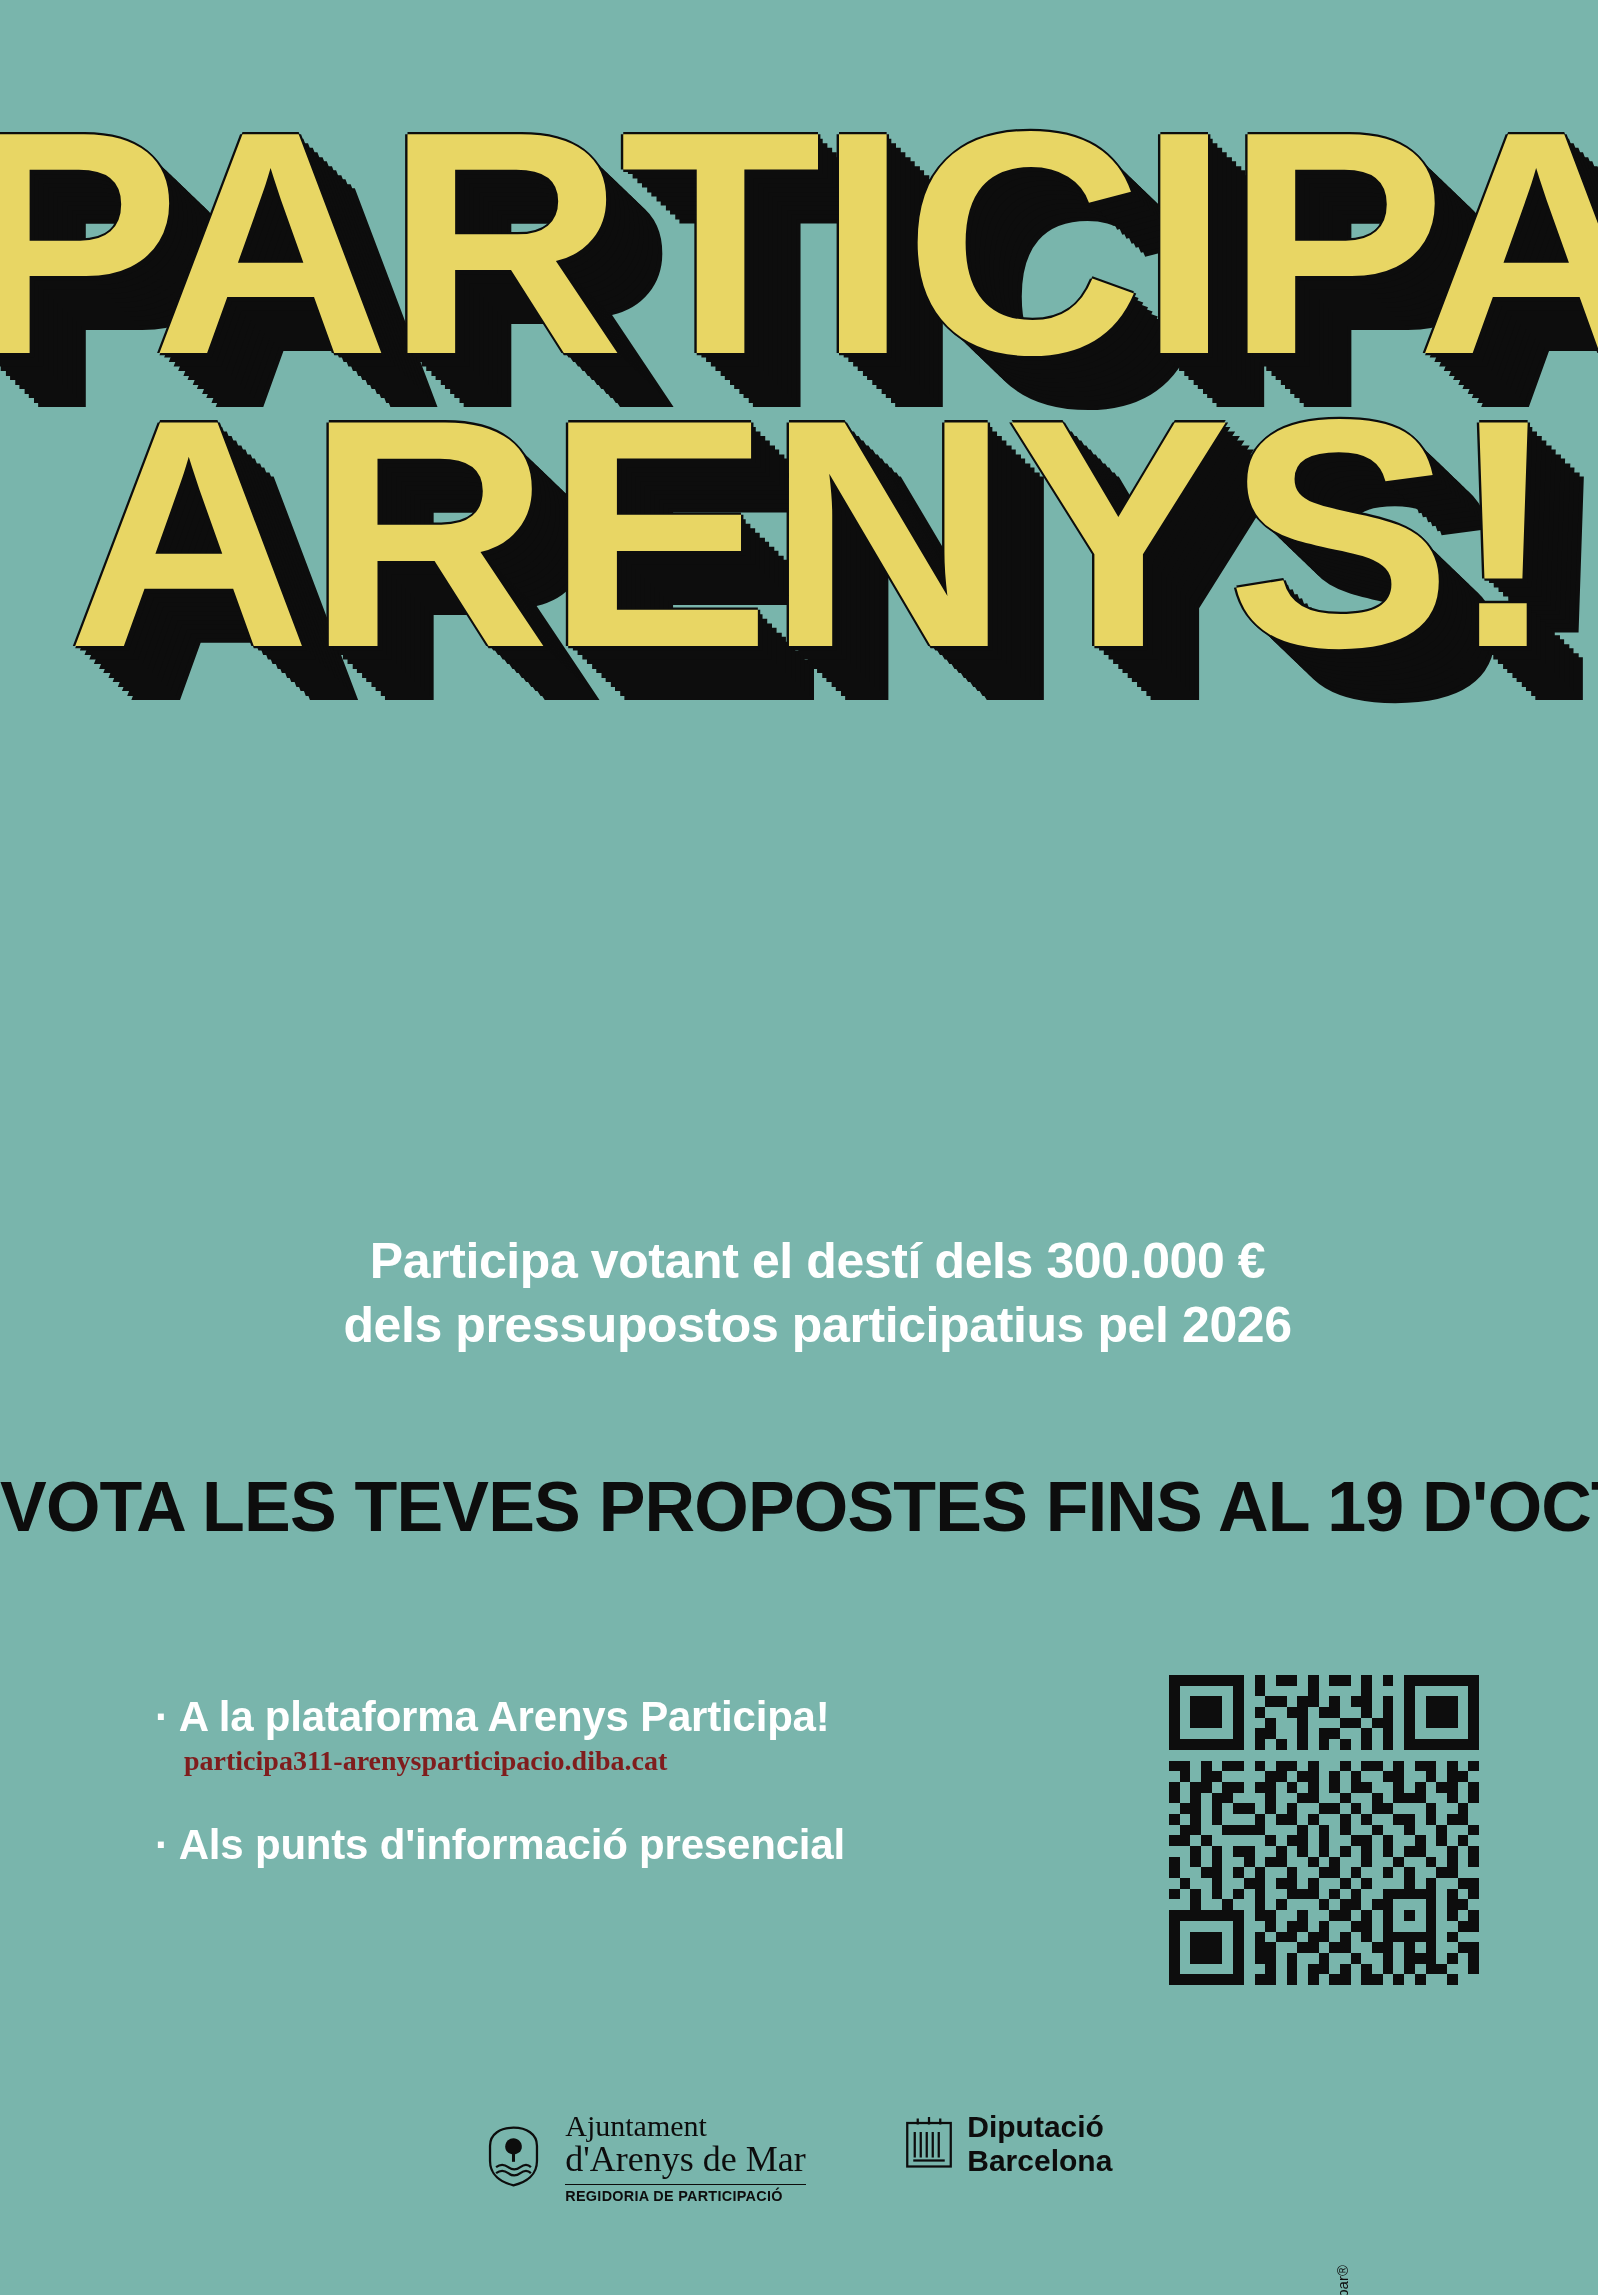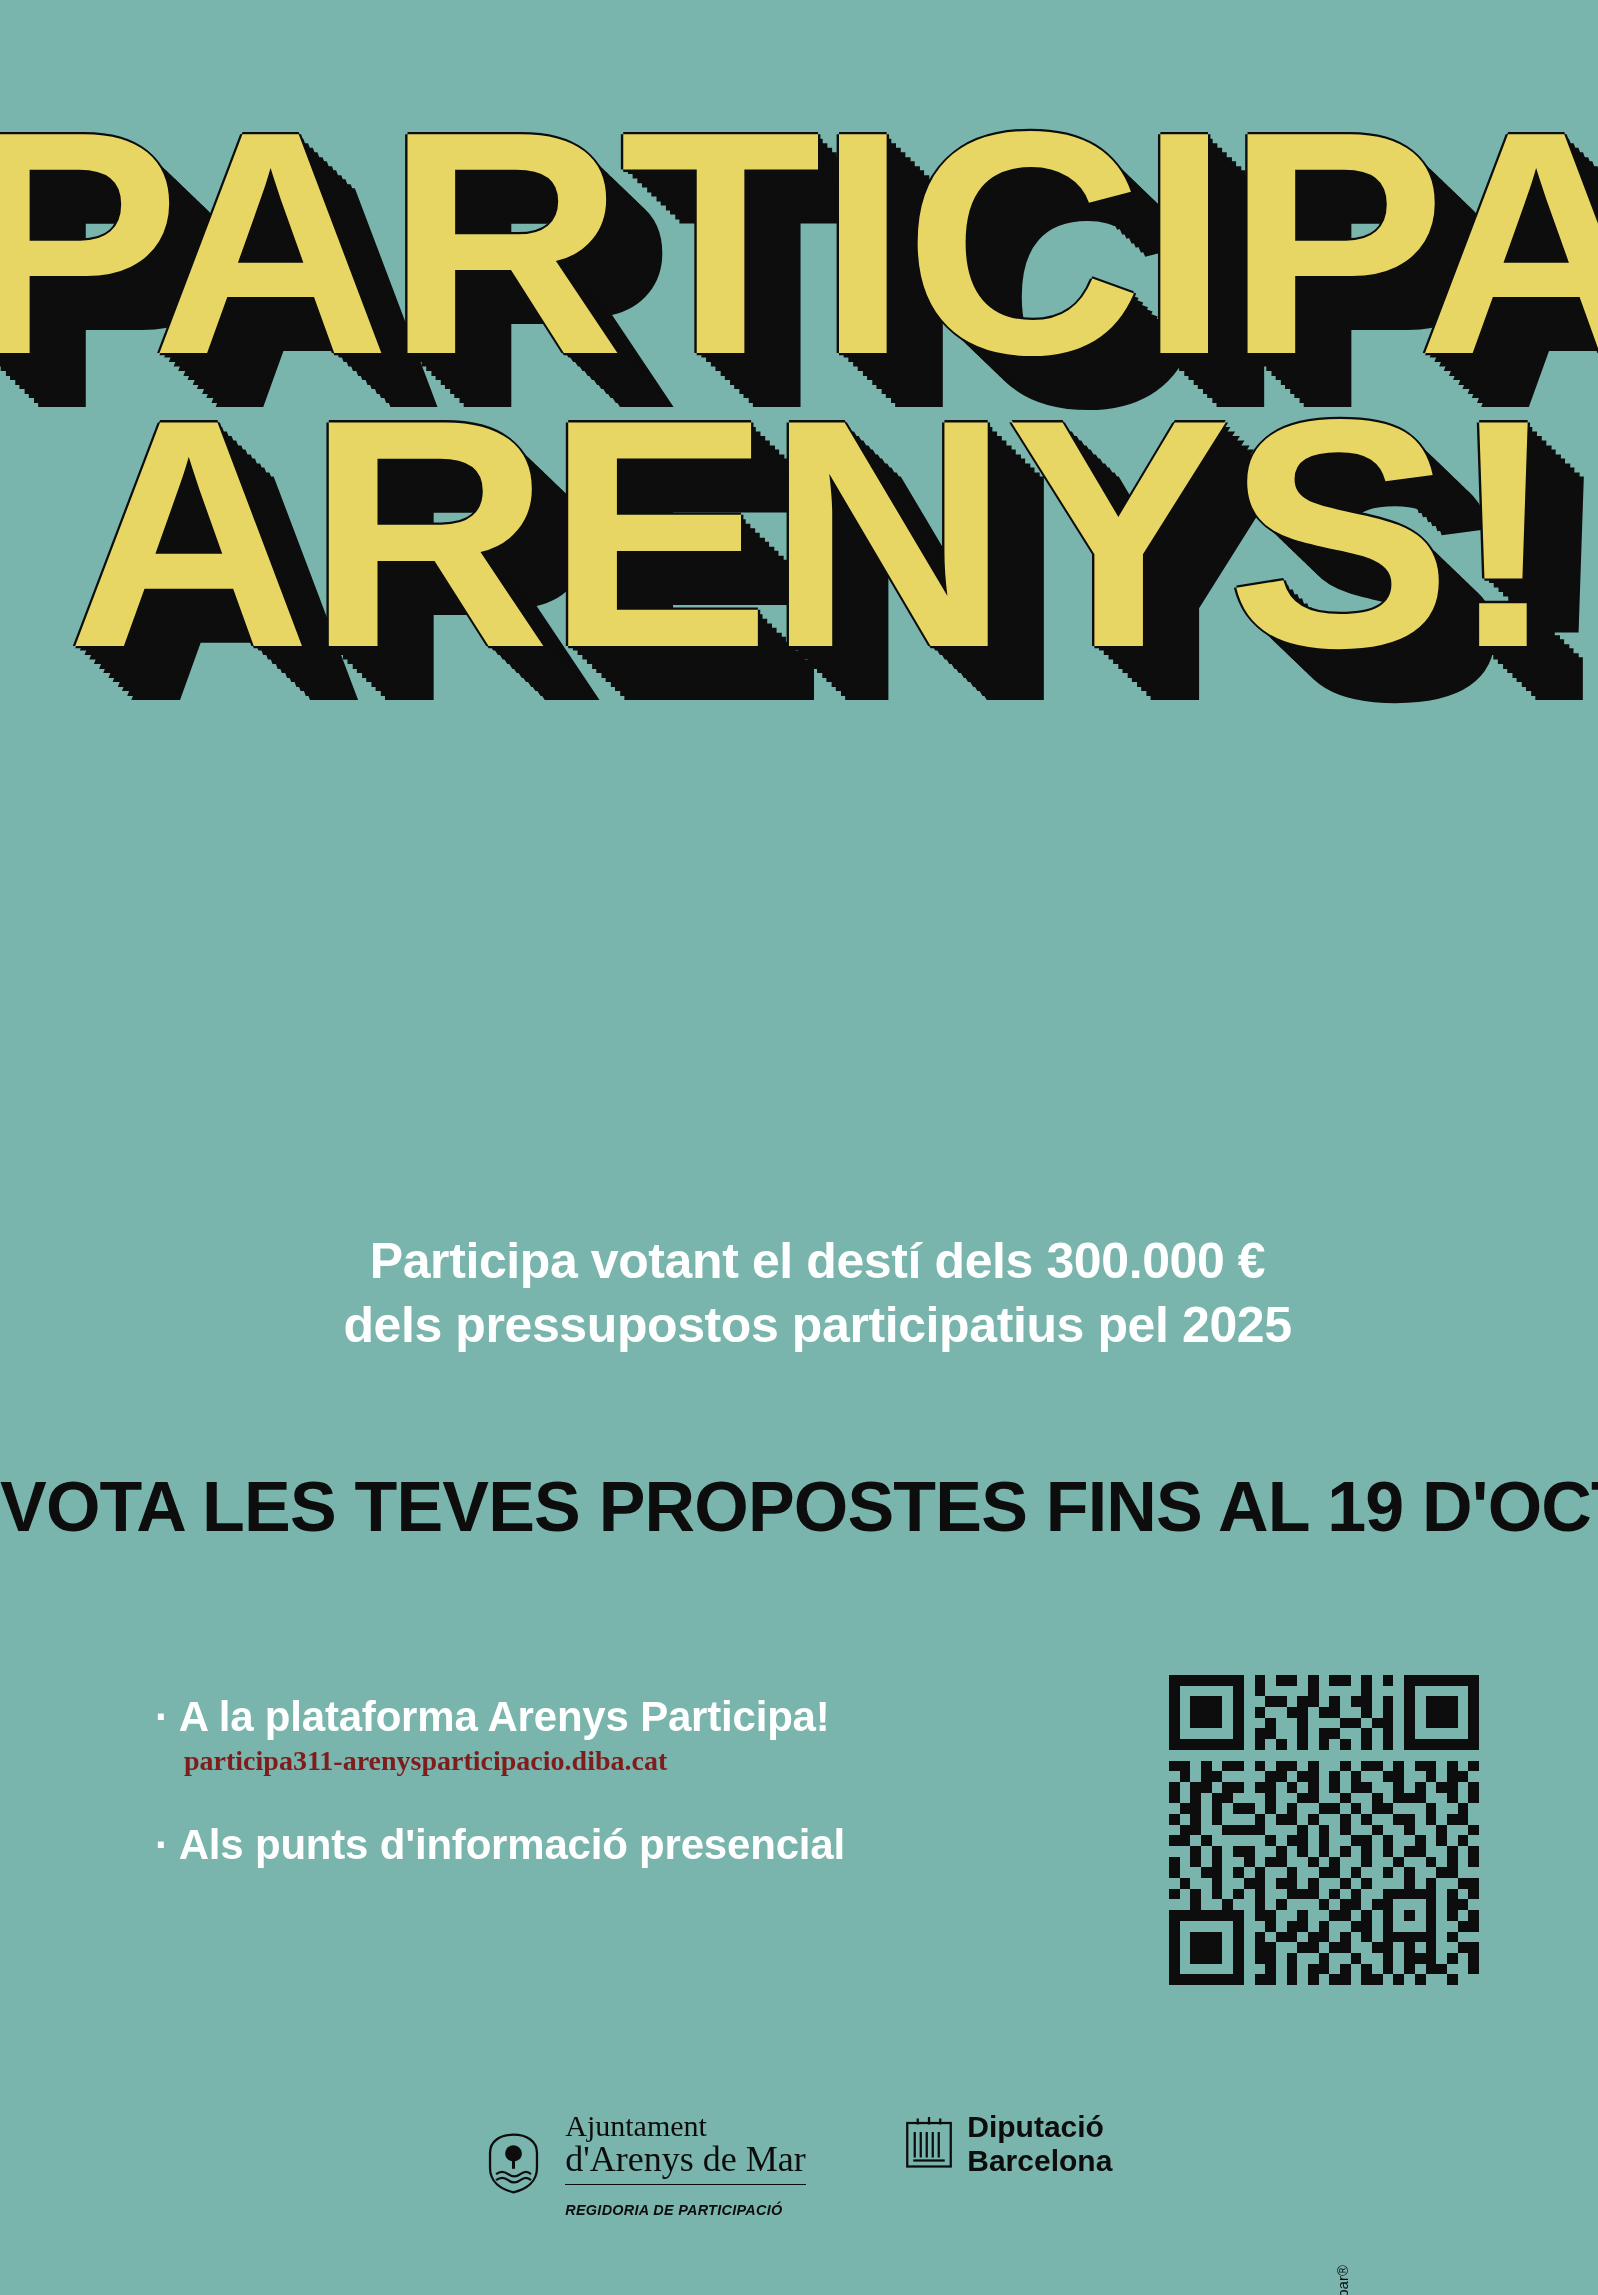--- a/index.html
+++ b/index.html
@@ -170,22 +170,21 @@
   }
   .logo-text-aj .l1 { font-size: 30px; }
   .logo-text-aj .l2 { font-size: 36px; }
   .logo-text-aj .l3 {
     font-family: "Liberation Sans", sans-serif;
     font-weight: bold;
     font-size: 14.4px;
     letter-spacing: 0.3px;
     margin-top: 5.3px;
     border-top: 1.5px solid #0d0d0d;
-    padding-top: 18px;
-    font-style: italic;
+    padding-top: 4px;
   }
   .logo-text-dip {
     font-family: "Liberation Sans", sans-serif;
     font-weight: bold;
     font-size: 30px;
     line-height: 1.12;
   }
 
   
   .credit {
@@ -205,21 +204,21 @@
 
 <div class="poster">
 
   <div class="headline-block">
     <span class="headline-line headline-line-1">PARTICIPA</span>
     <span class="headline-line headline-line-2">ARENYS!</span>
   </div>
 
   <div class="subtitle">
     <span>Participa votant el destí dels 300.000 €</span>
-    <span>dels pressupostos participatius pel 2025</span>
+    <span>dels pressupostos participatius pel 2026</span>
   </div>
 
   <div class="vote-line">VOTA LES TEVES PROPOSTES FINS AL 19 D'OCTUBRE</div>
 
   <div class="info-block">
     <div class="info-item">· A la plataforma Arenys Participa!</div>
     <div class="info-url">participa311-arenysparticipacio.diba.cat</div>
     <div class="info-item">· Als punts d'informació presencial</div>
   </div>
 

